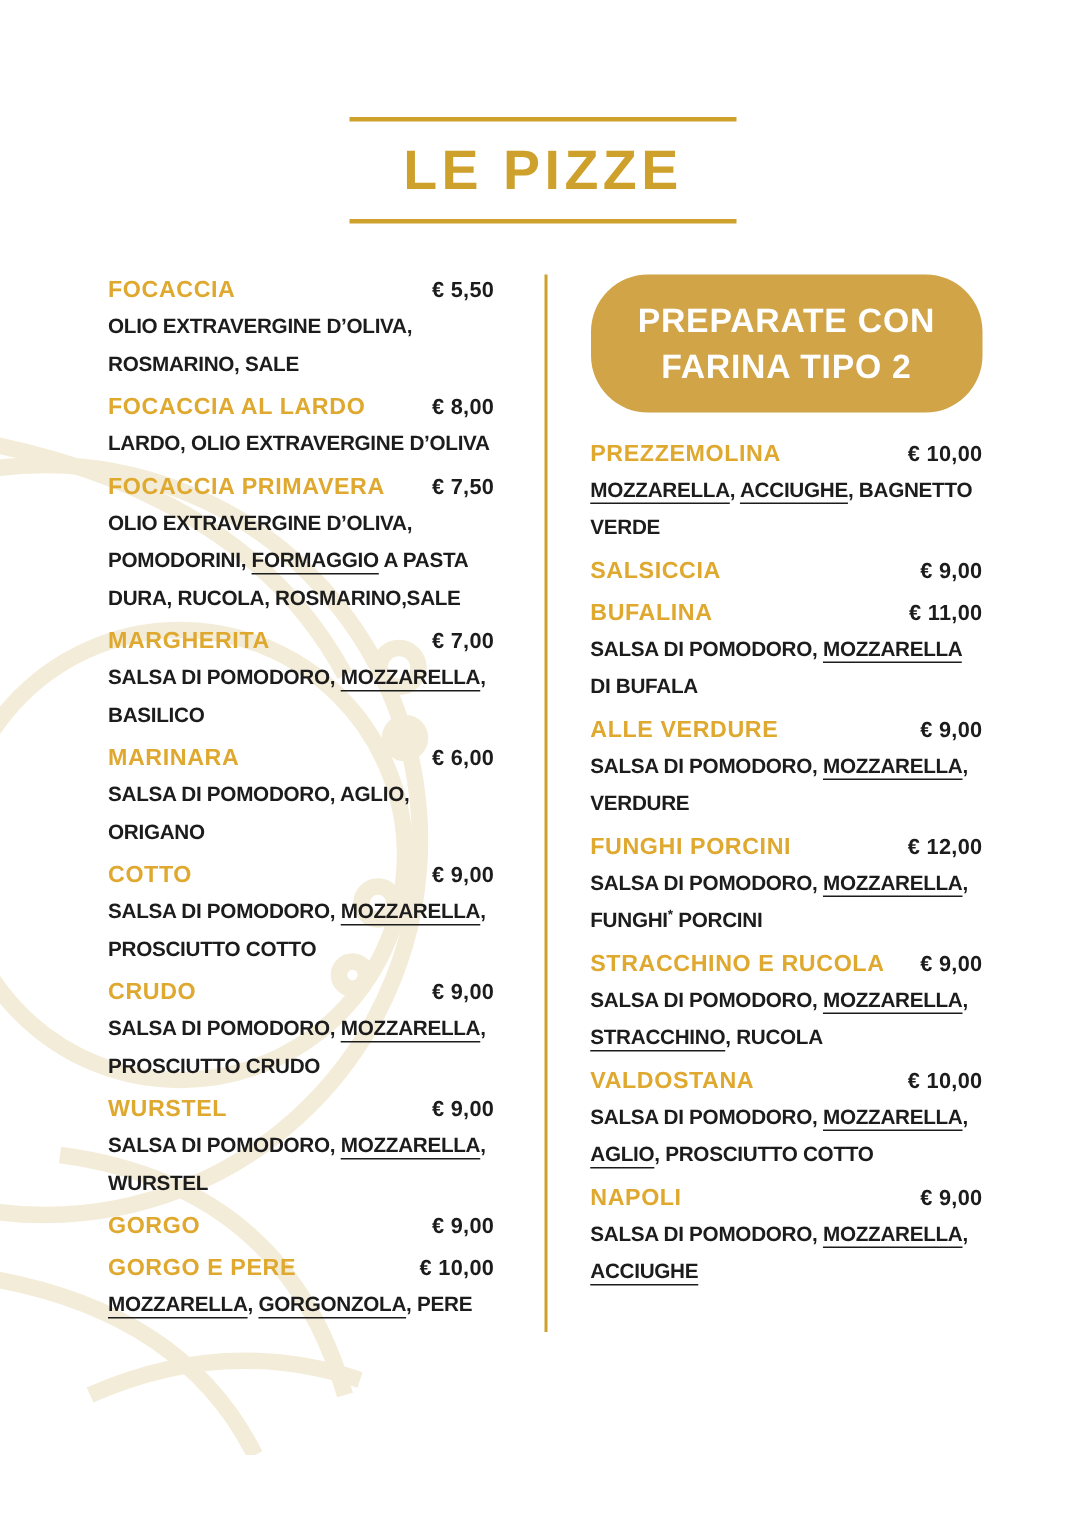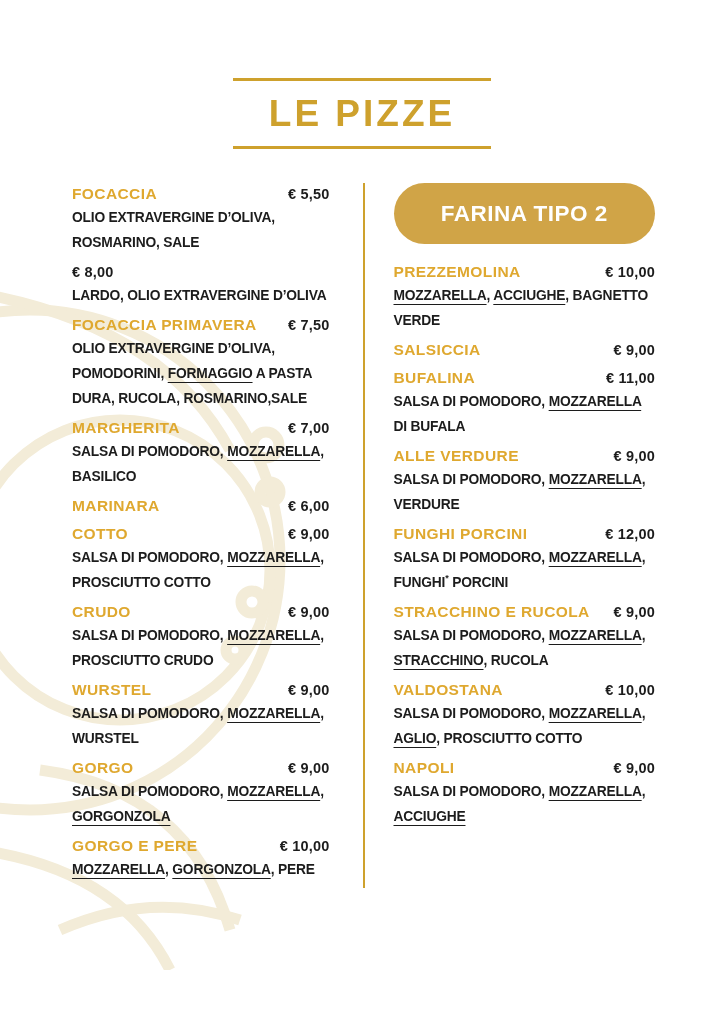--- a/index.html
+++ b/index.html
@@ -115,20 +115,21 @@
       <div>
           <div class="item">
             <div class="item-head">
               <span class="item-name">FOCACCIA</span>
               <span class="item-price">€ 5,50</span>
             </div>
             <div class="item-desc"><span>OLIO EXTRAVERGINE D’OLIVA, ROSMARINO, SALE</span></div>
           </div>
           <div class="item">
             <div class="item-head">
+              <span class="item-name">FOCACCIA AL LARDO</span>
               <span class="item-price">€ 8,00</span>
             </div>
             <div class="item-desc"><span>LARDO, OLIO EXTRAVERGINE D’OLIVA</span></div>
           </div>
           <div class="item">
             <div class="item-head">
               <span class="item-name">FOCACCIA PRIMAVERA</span>
               <span class="item-price">€ 7,50</span>
             </div>
             <div class="item-desc"><span>OLIO EXTRAVERGINE D’OLIVA, POMODORINI, </span><span class="u">FORMAGGIO</span><span> A PASTA DURA, RUCOLA, ROSMARINO,SALE</span></div>
@@ -138,20 +139,21 @@
               <span class="item-name">MARGHERITA</span>
               <span class="item-price">€ 7,00</span>
             </div>
             <div class="item-desc"><span>SALSA DI POMODORO, </span><span class="u">MOZZARELLA</span><span>, BASILICO</span></div>
           </div>
           <div class="item">
             <div class="item-head">
               <span class="item-name">MARINARA</span>
               <span class="item-price">€ 6,00</span>
             </div>
+            <div class="item-desc"><span>SALSA DI POMODORO, AGLIO, ORIGANO</span></div>
           </div>
           <div class="item">
             <div class="item-head">
               <span class="item-name">COTTO</span>
               <span class="item-price">€ 9,00</span>
             </div>
             <div class="item-desc"><span>SALSA DI POMODORO, </span><span class="u">MOZZARELLA</span><span>, PROSCIUTTO COTTO</span></div>
           </div>
           <div class="item">
             <div class="item-head">
@@ -165,34 +167,34 @@
               <span class="item-name">WURSTEL</span>
               <span class="item-price">€ 9,00</span>
             </div>
             <div class="item-desc"><span>SALSA DI POMODORO, </span><span class="u">MOZZARELLA</span><span>, WURSTEL</span></div>
           </div>
           <div class="item">
             <div class="item-head">
               <span class="item-name">GORGO</span>
               <span class="item-price">€ 9,00</span>
             </div>
-            <div class="item-desc"><span>SALSA DI POMODORO, </span><span class="u">MOZZARELLA</span><span>, </span><span class="u">GORGONZOLA</span></div>
           </div>
           <div class="item">
             <div class="item-head">
               <span class="item-name">GORGO E PERE</span>
               <span class="item-price">€ 10,00</span>
             </div>
             <div class="item-desc"><span class="u">MOZZARELLA</span><span>, </span><span class="u">GORGONZOLA</span><span>, PERE</span></div>
           </div>
         </div>
     </div>
     <div class="v-divider"></div>
     <div class="col col-right">
       <div class="badge">
+        <span>PREPARATE CON</span>
         <span>FARINA TIPO 2</span>
       </div>
       <div>
           <div class="item">
             <div class="item-head">
               <span class="item-name">PREZZEMOLINA</span>
               <span class="item-price">€ 10,00</span>
             </div>
             <div class="item-desc"><span class="u">MOZZARELLA</span><span>, </span><span class="u">ACCIUGHE</span><span>, BAGNETTO VERDE</span></div>
           </div>

